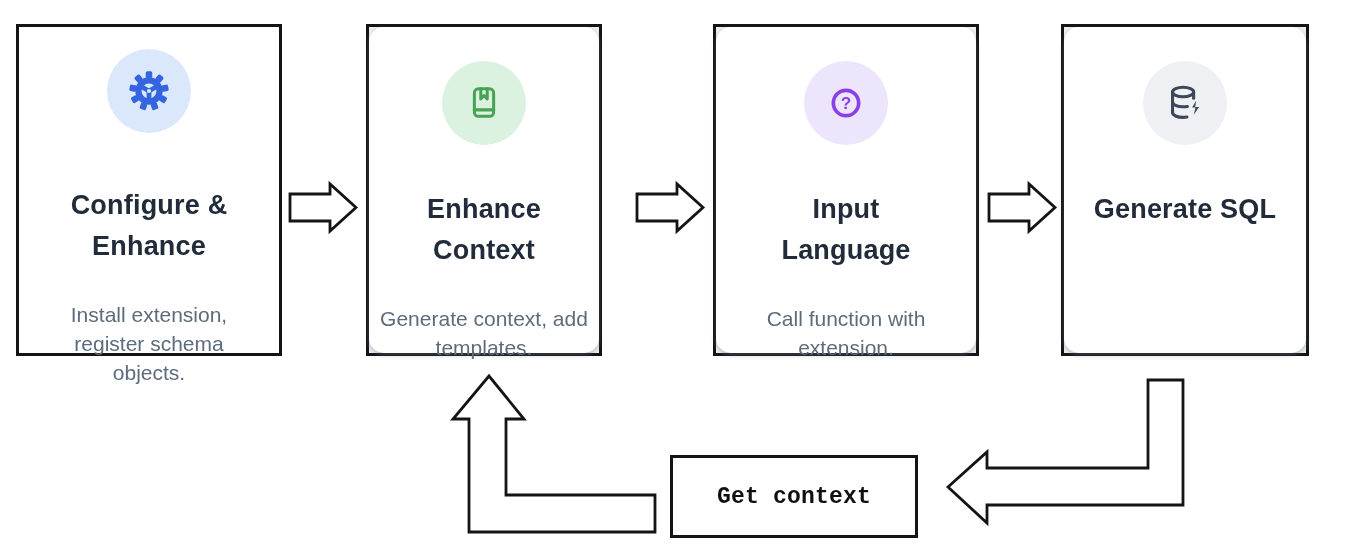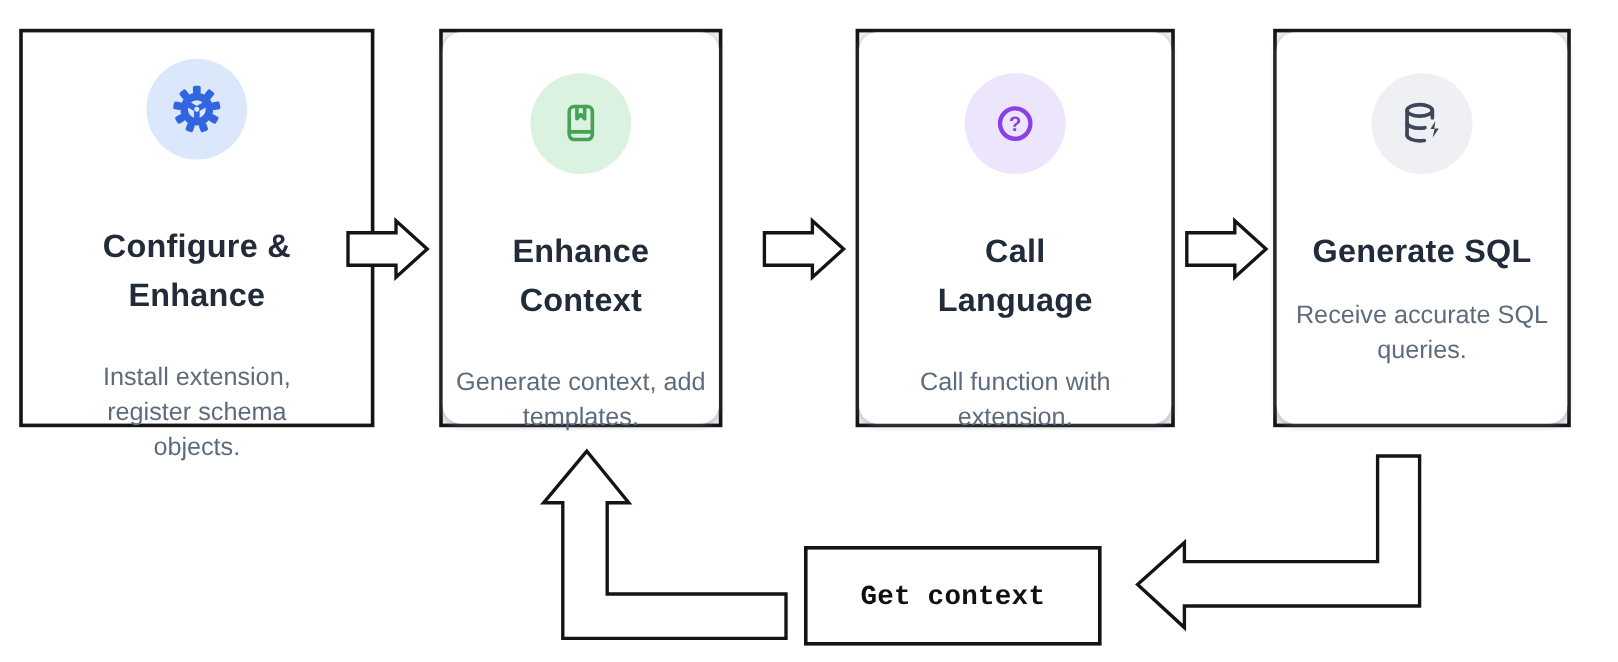--- a/index.html
+++ b/index.html
@@ -19,21 +19,21 @@
   .icon-circle svg{display:block;}
   .ic-blue{background:#dbe7fa;}
   .ic-green{background:#daf2df;}
   .ic-purple{background:#ece5fb;}
   .ic-gray{background:#eef0f3;}
 
   .card-title{margin-top:52px;font-size:27px;font-weight:700;color:#222b3a;line-height:41px;letter-spacing:.2px;}
   .card.has-inner .card-title{margin-top:44px;}
   .card-desc{margin-top:33px;font-size:21px;color:#5d6b7c;line-height:29px;max-width:216px;}
 
-  #card-1{left:16px;width:296px;}
+  #card-1{left:16px;width:266px;}
   #card-2{left:366px;width:236px;}
   #card-3{left:713px;width:266px;}
   #card-4{left:1061px;width:248px;}
   #card-4 .card-desc{margin-top:18px;}
 
   
   .arrows{position:absolute;left:0;top:0;width:1348px;height:552px;pointer-events:none;}
   .arrow-shape{fill:#ffffff;stroke:#141414;stroke-width:2.8;stroke-linejoin:miter;}
 
   
@@ -99,21 +99,21 @@
   <div class="card has-inner" id="card-3">
     <div class="card-inner"></div>
     <div class="card-content">
       <div class="icon-circle ic-purple">
         <svg width="46" height="46" viewBox="0 0 48 48">
           <circle cx="24" cy="24" r="13.2" fill="none" stroke="#8b3fe8" stroke-width="3.8"></circle>
           <text x="24" y="30" text-anchor="middle" font-family="Liberation Sans, sans-serif" font-size="18" font-weight="bold" fill="#8b3fe8">?</text>
         </svg>
       </div>
       <div class="card-title">
-        <div>Call</div>
+        <div>Input</div>
         <div>Language</div>
       </div>
       <div class="card-desc">Call function with extension.</div>
     </div>
   </div>
 
   <div class="card has-inner" id="card-4">
     <div class="card-inner"></div>
     <div class="card-content">
       <div class="icon-circle ic-gray">
@@ -125,21 +125,20 @@
             <path d="M11 23 C11 25.8 15.8 28 22 28 C23.6 28 25.1 27.9 26.5 27.6"></path>
             <path d="M11 34 C11 36.8 15.8 39 22 39 C23.4 39 24.8 38.9 26 38.7"></path>
           </g>
           <path d="M37 18 L30 29.5 H34 L31.5 40 L40 27.5 H35.5 Z" fill="#3d4759" stroke="#eef0f3" stroke-width="1.5"></path>
         </svg>
       </div>
       <div class="card-title">
         <div>Generate SQL</div>
         <div></div>
       </div>
-      <div class="card-desc">Receive accurate SQL queries.</div>
     </div>
   </div>
 
   <svg class="arrows">
 
     <polygon class="arrow-shape" points="290,194 330,194 330,184 356,207.5 330,231 330,221 290,221"></polygon>
 
     <polygon class="arrow-shape" points="637,194 677,194 677,184 703,207.5 677,231 677,221 637,221"></polygon>
 
     <polygon class="arrow-shape" points="989,194 1029,194 1029,184 1055,207.5 1029,231 1029,221 989,221"></polygon>

